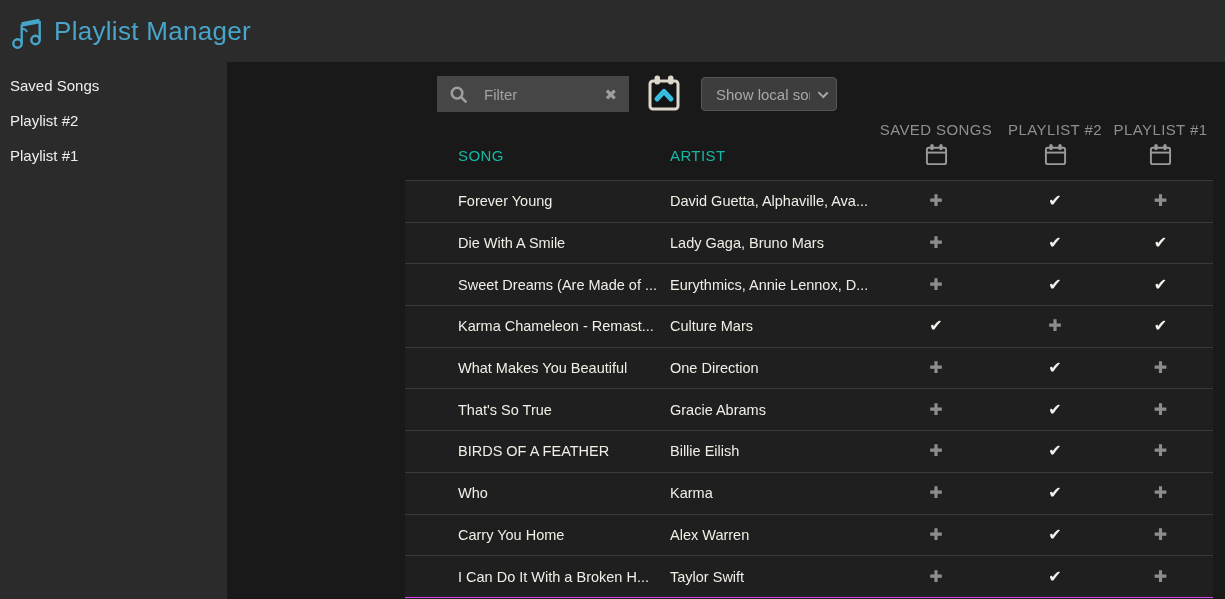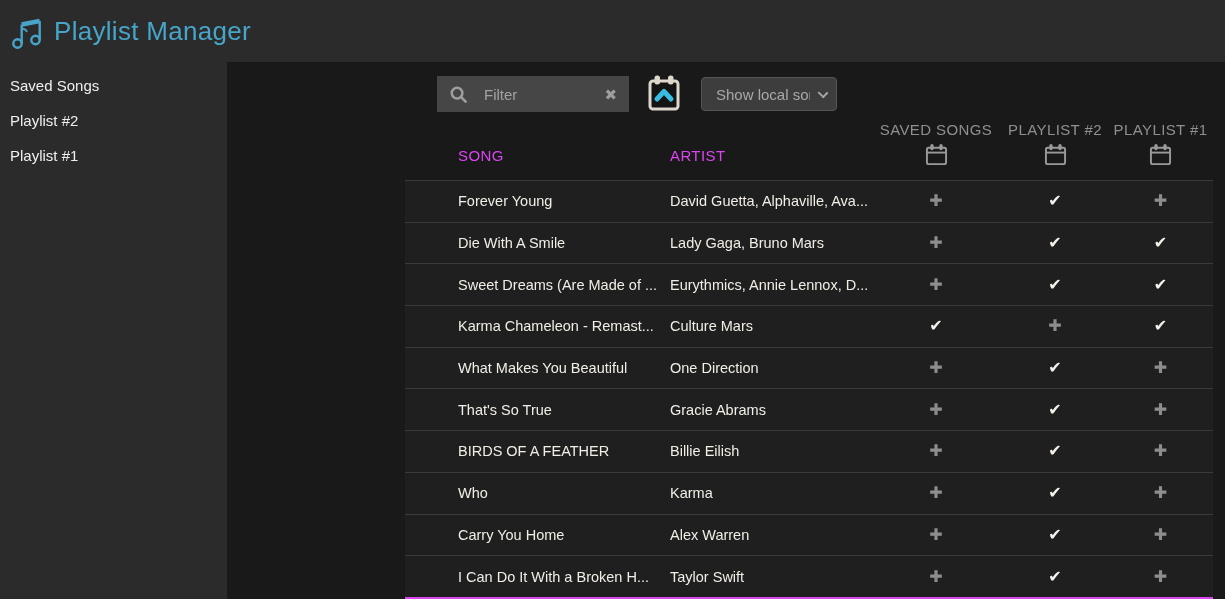--- a/index.html
+++ b/index.html
@@ -128,41 +128,41 @@
     left: 178px;
     top: 56px;
     width: 808px;
   }
   .table-head {
     display: grid;
     grid-template-columns: 265px 200px 132px 106px 1fr;
     height: 62px;
   }
   .th-text {
-    color: #d946ef;
+    color: #14b8a6;
     font-size: 15px;
     letter-spacing: 0.4px;
     align-self: end;
     padding-bottom: 16px;
   }
   .th-song { padding-left: 53px; }
   .playlist-th {
     display: flex;
     flex-direction: column;
     align-items: center;
     justify-content: flex-start;
     padding-top: 3px;
     color: #8f8f8f;
     font-size: 15px;
     letter-spacing: 0.4px;
     white-space: nowrap;
   }
   .playlist-th .cal-icon { margin-top: 5px; cursor: pointer; }
 
-  .table-body { border-bottom: 3px solid #d946ef; }
+  .table-body { border-bottom: 1px solid #d946ef; }
   .song-row {
     display: grid;
     grid-template-columns: 265px 200px 132px 106px 1fr;
     height: 41.7px;
     align-items: center;
     background: #1f1f1f;
     border-top: 1px solid #3a3a3a;
   }
   .cell-song {
     padding-left: 53px;

